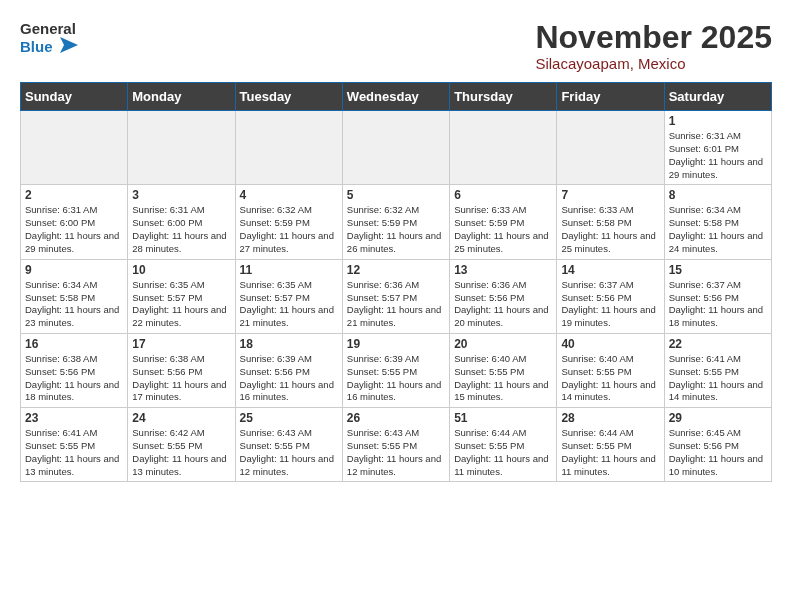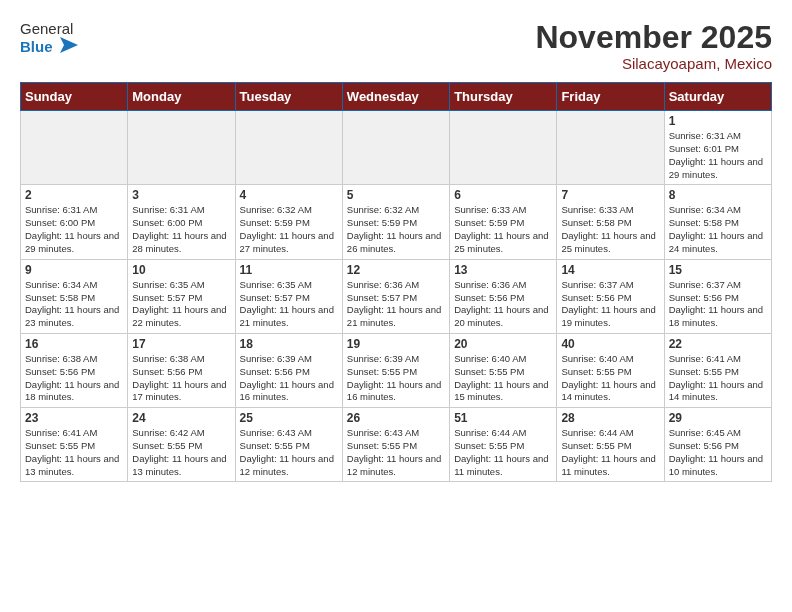--- a/index.html
+++ b/index.html
@@ -15,39 +15,39 @@
       justify-content: space-between;
       align-items: flex-start;
       margin-bottom: 10px;
     }
     .logo {
       display: flex;
       align-items: center;
       gap: 4px;
     }
     .title-block {
-      text-align: right;
+      text-align: left;
     }
     .month-title {
       font-size: 32px;
       font-weight: bold;
       color: #333;
       line-height: 1.1;
     }
     .location {
       font-size: 15px;
       color: #7f1d1d;
     }
     .calendar {
       width: 100%;
       border-collapse: collapse;
       border: 1px solid #ccc;
     }
     .calendar th {
-      background: #7f1d1d;
+      background: #404040;
       color: #fff;
       font-size: 13px;
       font-weight: bold;
       padding: 6px 4px;
       text-align: left;
       border: 1px solid #1565a8;
     }
     .calendar td {
       vertical-align: top;
       border: 1px solid #ccc;
@@ -79,21 +79,21 @@
     .last-row td.has-data {
       background: #fff;
     }
   </style>
 </head>
 <body>
 
 <div class="header">
   <div class="logo">
 <div style="font-size:15px; line-height:1.15; font-family:Arial,sans-serif;">
-  <div style="color:#333; font-weight:normal; font-size:15px;">General</div>
+  <div style="color:#333; font-weight:bold; font-size:15px;">General</div>
   <div style="color:#1a75bb; font-weight:bold; font-size:15px; display:flex; align-items:center; gap:3px;">
     Blue
     <svg width="22" height="18" viewBox="0 0 22 18">
       <polygon points="4,0 22,8 4,16 8,8" fill="#1a75bb"></polygon>
     </svg>
   </div>
 </div>
 </div>
   <div class="title-block">
     <div class="month-title">November 2025</div>

